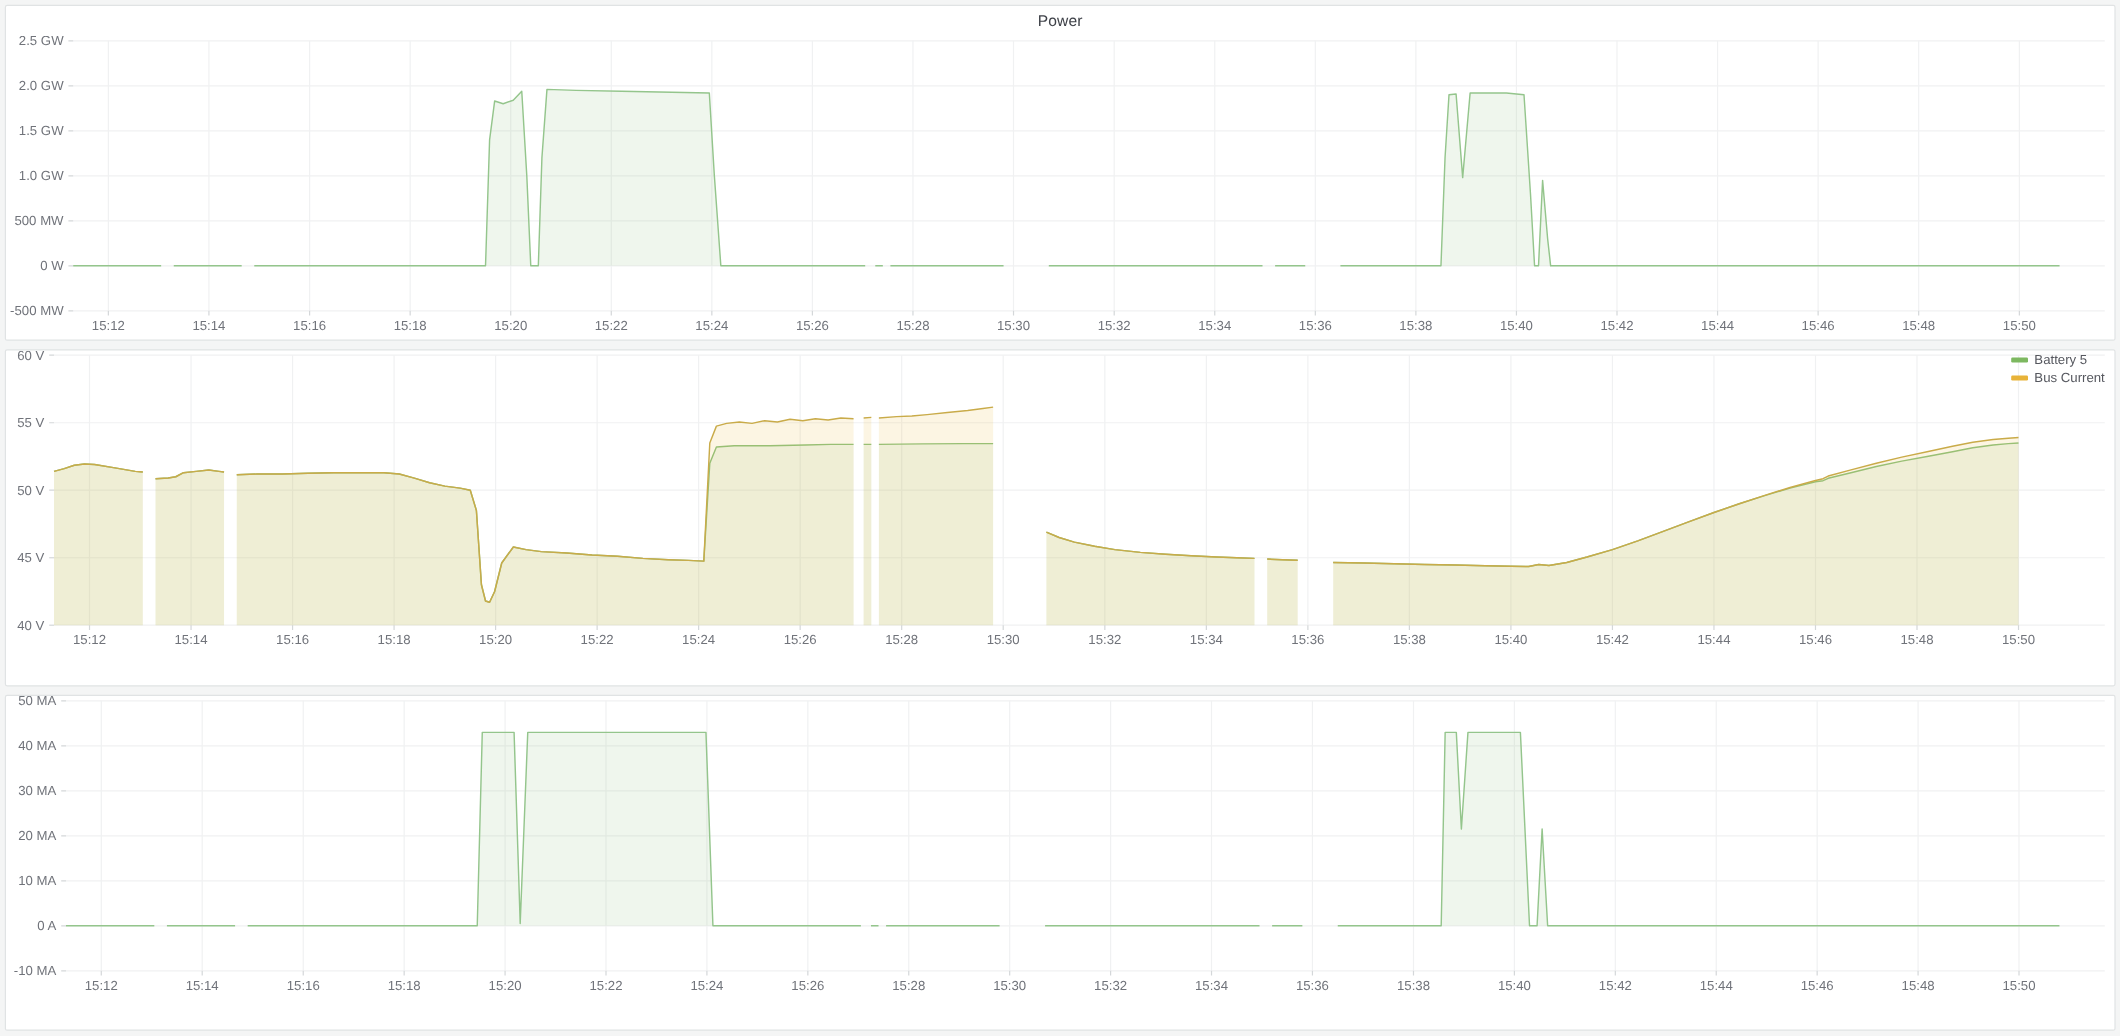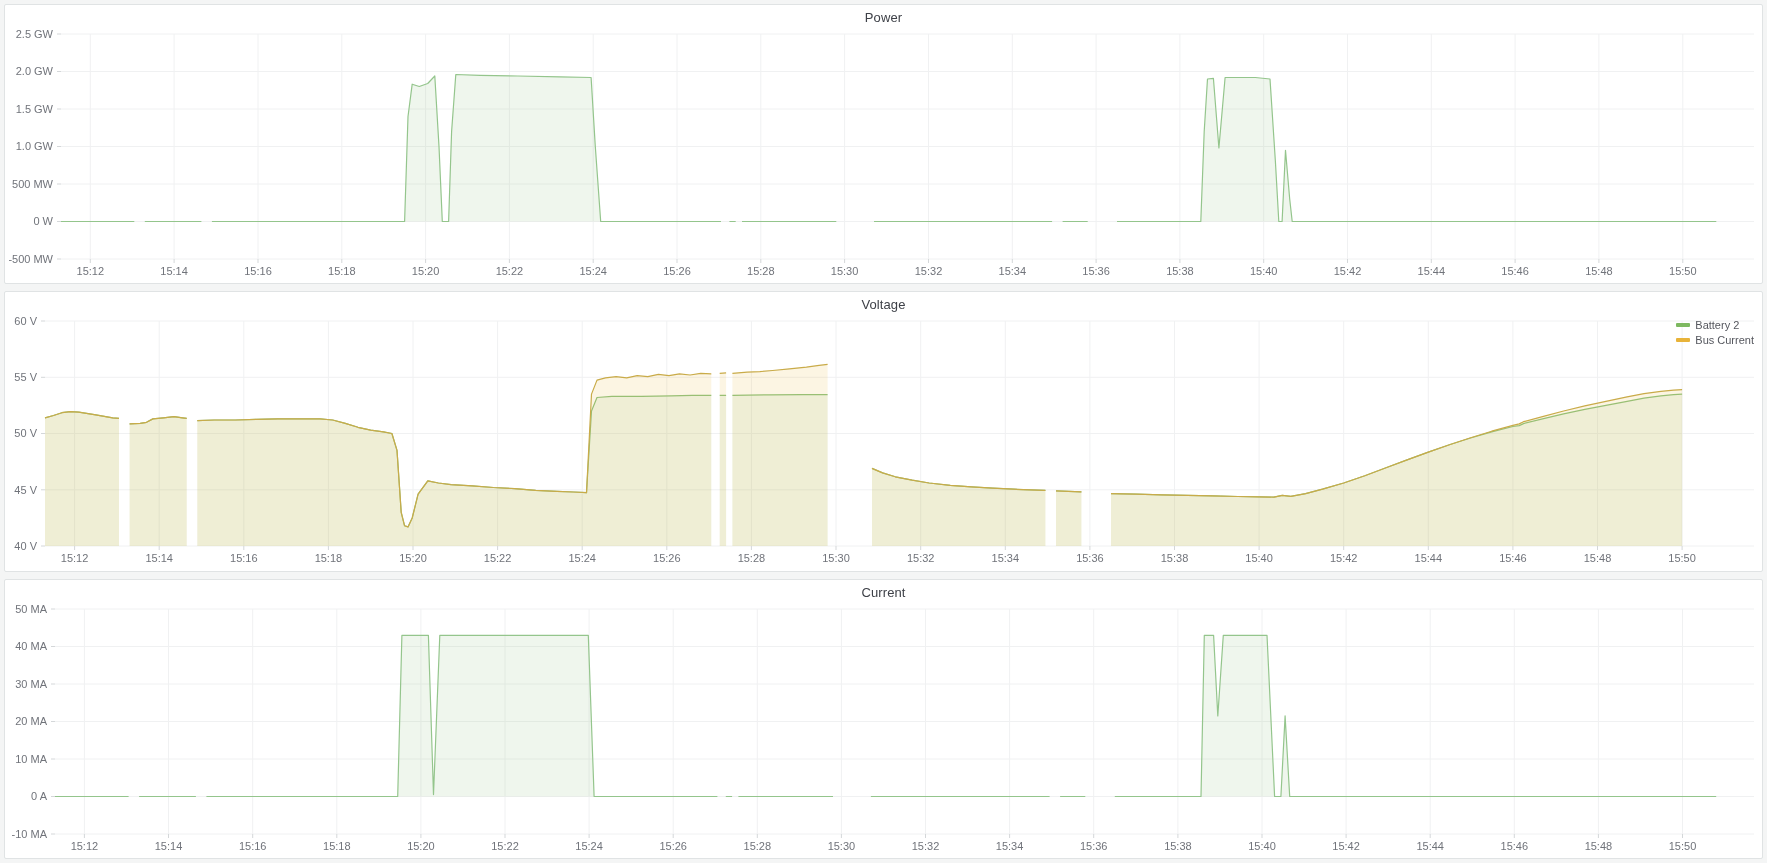--- a/index.html
+++ b/index.html
@@ -105,26 +105,25 @@
           <line x1="1677.8" x2="1677.8" y1="4" y2="229" stroke="#f0f1f2"></line>
           <line x1="1677.8" x2="1677.8" y1="229" y2="233" stroke="#d4d7d9"></line>
           <text x="1677.8" y="245" text-anchor="middle">15:50</text>
           <path d="M56.0 191.5L129.3 191.5L129.3 191.5L56.0 191.5ZM139.8 191.5L196.4 191.5L196.4 191.5L139.8 191.5ZM206.9 191.5L399.6 191.5L403.0 86.5L407.2 54.2L414.3 56.5L422.7 53.5L429.8 46.0L434.0 116.5L437.3 191.5L443.6 191.5L446.6 101.5L450.8 44.5L475.1 45.3L512.8 46.0L554.7 46.8L586.1 47.5L590.3 116.5L595.7 191.5L651.1 191.5L716.0 191.5L716.0 191.5L206.9 191.5ZM724.4 191.5L730.7 191.5L730.7 191.5L724.4 191.5ZM737.0 191.5L831.3 191.5L831.3 191.5L737.0 191.5ZM869.0 191.5L1047.1 191.5L1047.1 191.5L869.0 191.5ZM1057.6 191.5L1082.7 191.5L1082.7 191.5L1057.6 191.5ZM1112.0 191.5L1195.8 191.5L1199.2 101.5L1202.5 49.0L1208.4 48.3L1213.9 118.0L1220.1 47.5L1250.3 47.5L1265.0 49.0L1270.4 131.5L1273.8 191.5L1277.1 191.5L1280.5 120.3L1284.7 169.0L1287.2 191.5L1342.5 191.5L1510.1 191.5L1711.3 191.5L1711.3 191.5L1112.0 191.5Z" fill="rgba(140,193,130,0.14)" stroke="none"></path>
           <path d="M56.0 191.5L129.3 191.5M139.8 191.5L196.4 191.5M206.9 191.5L399.6 191.5L403.0 86.5L407.2 54.2L414.3 56.5L422.7 53.5L429.8 46.0L434.0 116.5L437.3 191.5L443.6 191.5L446.6 101.5L450.8 44.5L475.1 45.3L512.8 46.0L554.7 46.8L586.1 47.5L590.3 116.5L595.7 191.5L651.1 191.5L716.0 191.5M724.4 191.5L730.7 191.5M737.0 191.5L831.3 191.5M869.0 191.5L1047.1 191.5M1057.6 191.5L1082.7 191.5M1112.0 191.5L1195.8 191.5L1199.2 101.5L1202.5 49.0L1208.4 48.3L1213.9 118.0L1220.1 47.5L1250.3 47.5L1265.0 49.0L1270.4 131.5L1273.8 191.5L1277.1 191.5L1280.5 120.3L1284.7 169.0L1287.2 191.5L1342.5 191.5L1510.1 191.5L1711.3 191.5" fill="none" stroke="#94c58c" stroke-width="1.2" stroke-linejoin="round"></path>
         </svg>
       </div>
   </section>
 
   <section class="panel">
-    <h2 class="panel-title">Voltage</h2>
     <div class="chart">
       <div class="legend">
         <div class="legend-item">
           <span class="legend-swatch" style="background: rgb(125, 184, 96);"></span>
-          <span class="legend-label">Battery 2</span>
+          <span class="legend-label">Battery 5</span>
         </div>
         <div class="legend-item">
           <span class="legend-swatch" style="background: rgb(232, 179, 57);"></span>
           <span class="legend-label">Bus Current</span>
         </div>
       </div>
     <svg width="1757" height="253">
           <line x1="40" x2="1749" y1="4.0" y2="4.0" stroke="#f0f1f2"></line>
           <line x1="36" x2="40" y1="4.0" y2="4.0" stroke="#d4d7d9"></line>
           <text x="32" y="4.0" dy="0.34em" text-anchor="end">60 V</text>
@@ -202,21 +201,20 @@
           <text x="1677.1" y="245" text-anchor="middle">15:50</text>
           <path d="M40.0 100.8L48.5 98.5L56.9 95.7L65.4 94.6L73.8 95.1L90.8 97.9L107.7 100.8L114.0 101.3L114.0 229.0L40.0 229.0ZM124.6 106.9L135.2 106.4L141.5 105.3L147.9 101.9L158.4 100.8L169.0 99.6L177.5 100.8L181.7 101.3L181.7 229.0L124.6 229.0ZM192.3 103.6L209.2 103.0L230.4 103.0L251.5 102.4L272.7 101.9L293.8 101.9L315.0 101.9L327.7 103.0L340.3 106.4L353.0 110.3L365.7 113.1L378.4 114.8L386.9 116.5L392.0 133.4L396.2 195.3L399.6 208.8L403.0 209.9L407.2 200.9L413.1 177.2L422.8 163.8L433.4 166.0L446.1 167.7L467.2 168.8L488.4 170.5L509.6 171.6L530.7 173.3L551.9 174.4L568.8 175.0L581.5 175.6L586.5 94.0L592.0 80.5L606.8 79.4L636.5 79.4L666.1 78.8L687.2 78.3L706.3 78.3L706.3 229.0L192.3 229.0ZM714.7 78.3L721.1 78.3L721.1 229.0L714.7 229.0ZM727.4 78.3L763.4 77.9L797.2 77.7L822.6 77.7L822.6 229.0L727.4 229.0ZM867.0 151.4L877.6 155.9L890.3 159.8L907.2 163.2L924.1 166.0L945.3 168.3L966.4 169.9L987.6 171.1L1008.7 172.2L1025.6 172.8L1040.4 173.3L1040.4 229.0L867.0 229.0ZM1051.0 173.9L1063.7 174.4L1076.4 174.8L1076.4 229.0L1051.0 229.0ZM1106.0 176.7L1131.4 177.2L1156.8 177.8L1182.2 178.4L1207.5 178.9L1232.9 179.5L1254.1 179.8L1268.9 180.1L1277.3 178.4L1285.8 179.3L1300.6 176.7L1317.5 172.2L1338.7 166.0L1359.8 158.7L1381.0 150.8L1402.1 142.9L1423.3 135.1L1444.4 127.8L1465.6 121.0L1486.7 114.8L1507.9 109.5L1514.2 108.6L1518.5 106.6L1537.5 101.9L1558.6 96.8L1579.8 92.3L1600.9 88.4L1622.1 84.4L1639.0 81.1L1655.9 78.8L1668.6 77.7L1677.1 77.1L1677.1 229.0L1106.0 229.0Z" fill="rgba(140,193,130,0.13)" stroke="none"></path>
           <path d="M40.0 100.8L48.5 98.5L56.9 95.7L65.4 94.6L73.8 95.1L90.8 97.9L107.7 100.8L114.0 101.3M124.6 106.9L135.2 106.4L141.5 105.3L147.9 101.9L158.4 100.8L169.0 99.6L177.5 100.8L181.7 101.3M192.3 103.6L209.2 103.0L230.4 103.0L251.5 102.4L272.7 101.9L293.8 101.9L315.0 101.9L327.7 103.0L340.3 106.4L353.0 110.3L365.7 113.1L378.4 114.8L386.9 116.5L392.0 133.4L396.2 195.3L399.6 208.8L403.0 209.9L407.2 200.9L413.1 177.2L422.8 163.8L433.4 166.0L446.1 167.7L467.2 168.8L488.4 170.5L509.6 171.6L530.7 173.3L551.9 174.4L568.8 175.0L581.5 175.6L586.5 94.0L592.0 80.5L606.8 79.4L636.5 79.4L666.1 78.8L687.2 78.3L706.3 78.3M714.7 78.3L721.1 78.3M727.4 78.3L763.4 77.9L797.2 77.7L822.6 77.7M867.0 151.4L877.6 155.9L890.3 159.8L907.2 163.2L924.1 166.0L945.3 168.3L966.4 169.9L987.6 171.1L1008.7 172.2L1025.6 172.8L1040.4 173.3M1051.0 173.9L1063.7 174.4L1076.4 174.8M1106.0 176.7L1131.4 177.2L1156.8 177.8L1182.2 178.4L1207.5 178.9L1232.9 179.5L1254.1 179.8L1268.9 180.1L1277.3 178.4L1285.8 179.3L1300.6 176.7L1317.5 172.2L1338.7 166.0L1359.8 158.7L1381.0 150.8L1402.1 142.9L1423.3 135.1L1444.4 127.8L1465.6 121.0L1486.7 114.8L1507.9 109.5L1514.2 108.6L1518.5 106.6L1537.5 101.9L1558.6 96.8L1579.8 92.3L1600.9 88.4L1622.1 84.4L1639.0 81.1L1655.9 78.8L1668.6 77.7L1677.1 77.1" fill="none" stroke="#8cc17e" stroke-width="1.2" stroke-linejoin="round"></path>
           <path d="M40.0 100.8L48.5 98.5L56.9 95.7L65.4 94.6L73.8 95.1L90.8 97.9L107.7 100.8L114.0 101.3L114.0 229.0L40.0 229.0ZM124.6 106.9L135.2 106.4L141.5 105.3L147.9 101.9L158.4 100.8L169.0 99.6L177.5 100.8L181.7 101.3L181.7 229.0L124.6 229.0ZM192.3 103.6L209.2 103.0L230.4 103.0L251.5 102.4L272.7 101.9L293.8 101.9L315.0 101.9L327.7 103.0L340.3 106.4L353.0 110.3L365.7 113.1L378.4 114.8L386.9 116.5L392.0 133.4L396.2 195.3L399.6 208.8L403.0 209.9L407.2 200.9L413.1 177.2L422.8 163.8L433.4 166.0L446.1 167.7L467.2 168.8L488.4 170.5L509.6 171.6L530.7 173.3L551.9 174.4L568.8 175.0L581.5 175.6L586.5 77.1L592.0 63.1L600.5 60.8L611.1 59.7L621.7 60.8L632.2 58.6L642.8 59.7L653.4 57.4L664.0 58.6L674.5 56.9L685.1 58.0L695.7 56.3L706.3 56.9L706.3 229.0L192.3 229.0ZM714.7 56.3L721.1 55.8L721.1 229.0L714.7 229.0ZM727.4 56.3L742.2 55.2L754.9 54.6L767.6 53.5L784.5 51.8L801.4 50.1L814.1 48.4L822.6 47.3L822.6 229.0L727.4 229.0ZM867.0 151.4L877.6 155.9L890.3 159.8L907.2 163.2L924.1 166.0L945.3 168.3L966.4 169.9L987.6 171.1L1008.7 172.2L1025.6 172.8L1040.4 173.3L1040.4 229.0L867.0 229.0ZM1051.0 173.9L1063.7 174.4L1076.4 174.8L1076.4 229.0L1051.0 229.0ZM1106.0 176.7L1131.4 177.2L1156.8 177.8L1182.2 178.4L1207.5 178.9L1232.9 179.5L1254.1 179.8L1268.9 180.1L1277.3 178.4L1285.8 179.3L1300.6 176.7L1317.5 172.2L1338.7 166.0L1359.8 158.7L1381.0 150.8L1402.1 142.9L1423.3 135.1L1444.4 127.8L1465.6 120.8L1486.7 114.2L1507.9 108.4L1514.2 106.9L1518.5 104.7L1537.5 99.6L1558.6 94.0L1579.8 88.9L1600.9 84.4L1622.1 79.9L1639.0 76.6L1655.9 74.3L1668.6 73.2L1677.1 72.6L1677.1 229.0L1106.0 229.0Z" fill="rgba(234,184,57,0.14)" stroke="none"></path>
           <path d="M40.0 100.8L48.5 98.5L56.9 95.7L65.4 94.6L73.8 95.1L90.8 97.9L107.7 100.8L114.0 101.3M124.6 106.9L135.2 106.4L141.5 105.3L147.9 101.9L158.4 100.8L169.0 99.6L177.5 100.8L181.7 101.3M192.3 103.6L209.2 103.0L230.4 103.0L251.5 102.4L272.7 101.9L293.8 101.9L315.0 101.9L327.7 103.0L340.3 106.4L353.0 110.3L365.7 113.1L378.4 114.8L386.9 116.5L392.0 133.4L396.2 195.3L399.6 208.8L403.0 209.9L407.2 200.9L413.1 177.2L422.8 163.8L433.4 166.0L446.1 167.7L467.2 168.8L488.4 170.5L509.6 171.6L530.7 173.3L551.9 174.4L568.8 175.0L581.5 175.6L586.5 77.1L592.0 63.1L600.5 60.8L611.1 59.7L621.7 60.8L632.2 58.6L642.8 59.7L653.4 57.4L664.0 58.6L674.5 56.9L685.1 58.0L695.7 56.3L706.3 56.9M714.7 56.3L721.1 55.8M727.4 56.3L742.2 55.2L754.9 54.6L767.6 53.5L784.5 51.8L801.4 50.1L814.1 48.4L822.6 47.3M867.0 151.4L877.6 155.9L890.3 159.8L907.2 163.2L924.1 166.0L945.3 168.3L966.4 169.9L987.6 171.1L1008.7 172.2L1025.6 172.8L1040.4 173.3M1051.0 173.9L1063.7 174.4L1076.4 174.8M1106.0 176.7L1131.4 177.2L1156.8 177.8L1182.2 178.4L1207.5 178.9L1232.9 179.5L1254.1 179.8L1268.9 180.1L1277.3 178.4L1285.8 179.3L1300.6 176.7L1317.5 172.2L1338.7 166.0L1359.8 158.7L1381.0 150.8L1402.1 142.9L1423.3 135.1L1444.4 127.8L1465.6 120.8L1486.7 114.2L1507.9 108.4L1514.2 106.9L1518.5 104.7L1537.5 99.6L1558.6 94.0L1579.8 88.9L1600.9 84.4L1622.1 79.9L1639.0 76.6L1655.9 74.3L1668.6 73.2L1677.1 72.6" fill="none" stroke="#c9ab49" stroke-width="1.2" stroke-linejoin="round"></path>
         </svg>
       </div>
   </section>
 
   <section class="panel">
-    <h2 class="panel-title">Current</h2>
     <div class="chart">
         <svg width="1757" height="253">
           <line x1="50" x2="1749" y1="4.0" y2="4.0" stroke="#f0f1f2"></line>
           <line x1="46" x2="50" y1="4.0" y2="4.0" stroke="#d4d7d9"></line>
           <text x="42" y="4.0" dy="0.34em" text-anchor="end">50 MA</text>
           <line x1="50" x2="1749" y1="41.5" y2="41.5" stroke="#f0f1f2"></line>
           <line x1="46" x2="50" y1="41.5" y2="41.5" stroke="#d4d7d9"></line>
           <text x="42" y="41.5" dy="0.34em" text-anchor="end">40 MA</text>
           <line x1="50" x2="1749" y1="79.0" y2="79.0" stroke="#f0f1f2"></line>
           <line x1="46" x2="50" y1="79.0" y2="79.0" stroke="#d4d7d9"></line>

